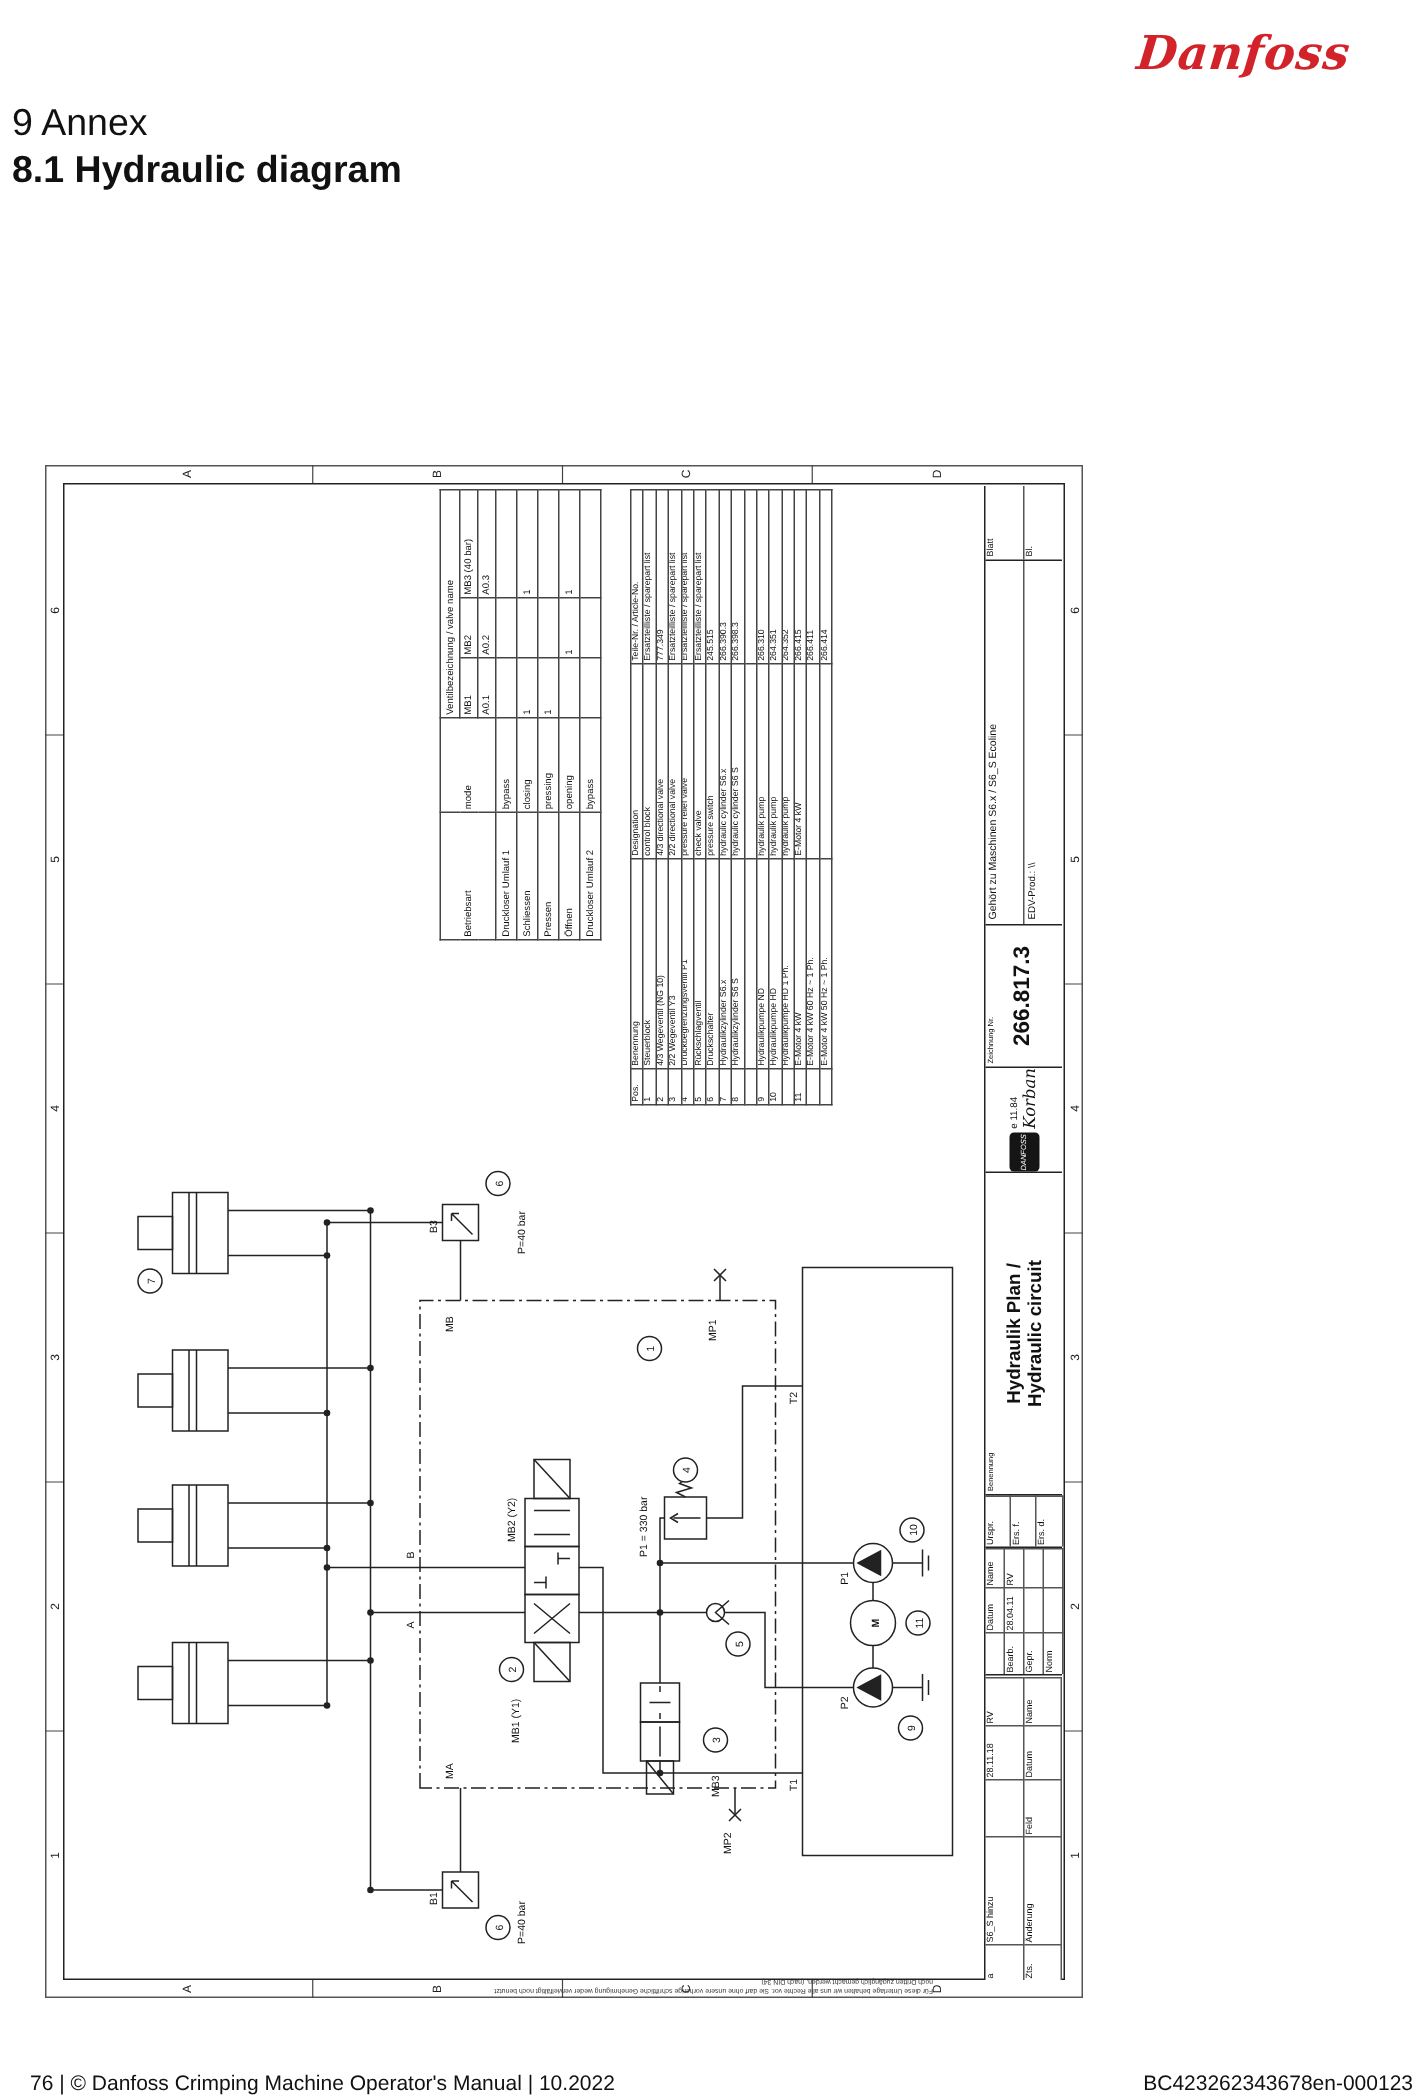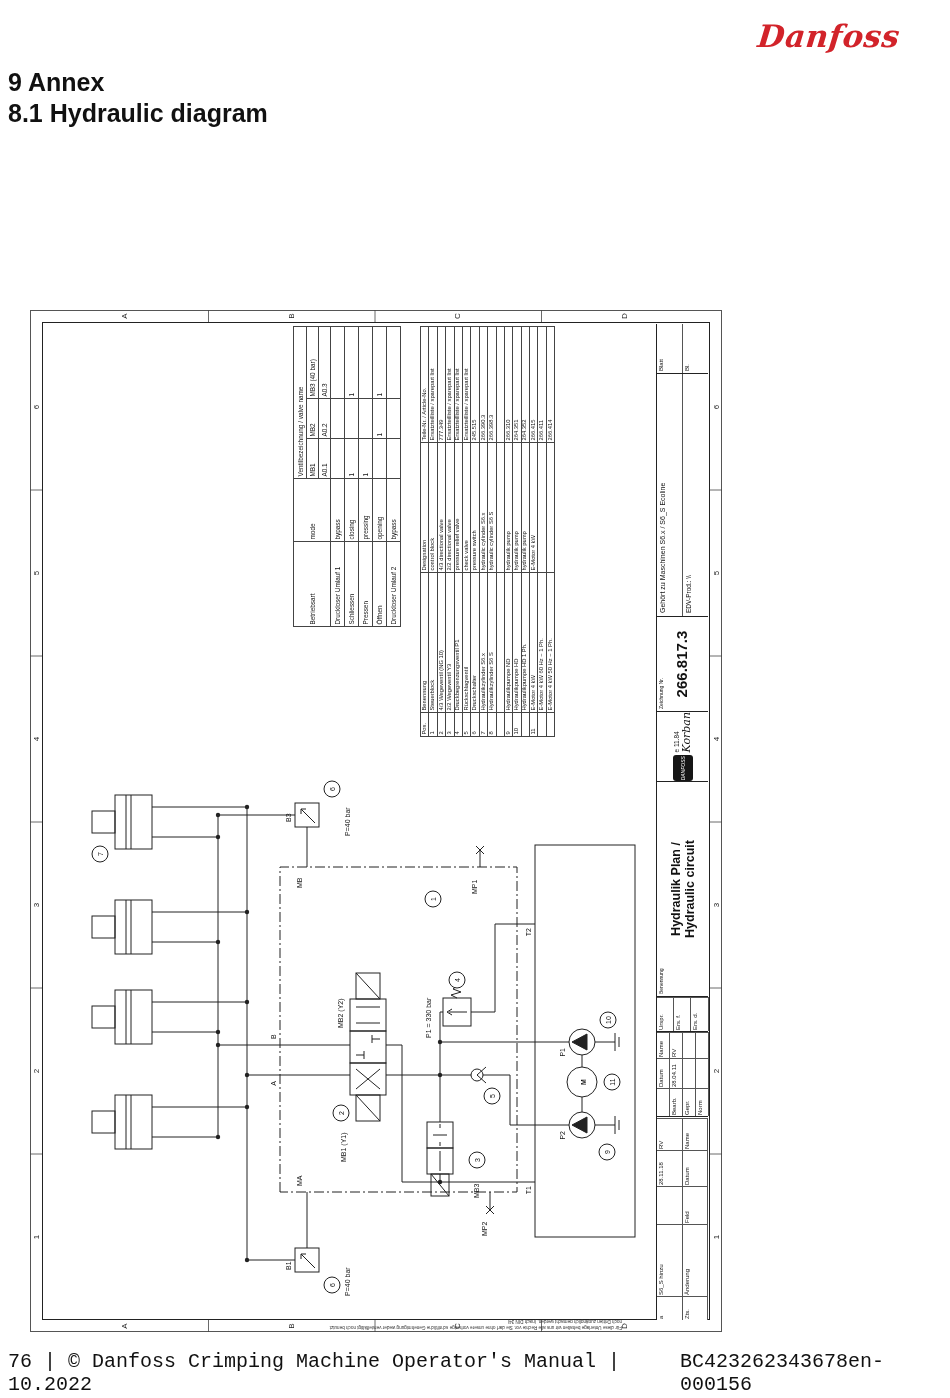--- a/index.html
+++ b/index.html
@@ -2,25 +2,25 @@
 <html><head>
 <meta charset="utf-8">
 <style>
   html,body{margin:0;padding:0;background:#e8e8e8;}
   .page{position:relative;width:950px;height:1398px;background:#ffffff;overflow:hidden;
         font-family:"Liberation Sans",sans-serif;color:#111;}
   
   .danfoss{position:absolute;top:18px;right:50px;font-family:"DejaVu Serif",serif;
            font-style:italic;font-weight:bold;font-size:31px;color:#d2232a;
            transform:skewX(-6deg);letter-spacing:0.5px;}
-  .h1a{position:absolute;left:8px;top:68px;font-size:25px;font-weight:bold;}
+  .h1a{position:absolute;left:8px;top:68px;font-size:25px;font-weight:normal;}
   .h1b{position:absolute;left:8px;top:99px;font-size:25px;font-weight:bold;}
   
-  .footer{position:absolute;left:8px;right:8px;bottom:2px;display:flex;
-          justify-content:space-between;font-size:20px;font-family:Liberation Mono, monospace;}
+  .footer{position:absolute;left:20px;right:8px;bottom:2px;display:flex;
+          justify-content:space-between;font-size:14px;}
   
   .slot{position:absolute;left:30px;top:310px;width:692px;height:1022px;}
   .sheet{position:absolute;left:0;top:0;width:1022px;height:692px;background:#fff;
          transform-origin:0 0;transform:rotate(-90deg) translateX(-1022px);
          font-family:"Liberation Sans",sans-serif;color:#111;}
   .outerframe{position:absolute;left:0;top:0;right:0;bottom:0;border:1px solid #555;}
   .innerframe{position:absolute;left:12px;top:12px;right:12px;bottom:12px;border:1.6px solid #222;}
   .gl{position:absolute;width:20px;height:11px;line-height:11px;text-align:center;
       font-size:8px;color:#222;}
   .schemsvg{position:absolute;left:0;top:0;}
@@ -515,16 +515,16 @@
         </div>
       </div>
 
       <div class="legal">Für diese Unterlage behalten wir uns alle Rechte vor. Sie darf ohne unsere vorherige schriftliche Genehmigung weder vervielfältigt noch benutzt noch Dritten zugänglich gemacht werden. (nach DIN 34)</div>
 
     </div>
   </div>
 
   <div class="footer">
     <span>76 | © Danfoss Crimping Machine Operator's Manual | 10.2022</span>
-    <span>BC423262343678en-000156</span>
+    <span>BC423262343678en-000123</span>
   </div>
 
 </div>
 
 </body></html>

